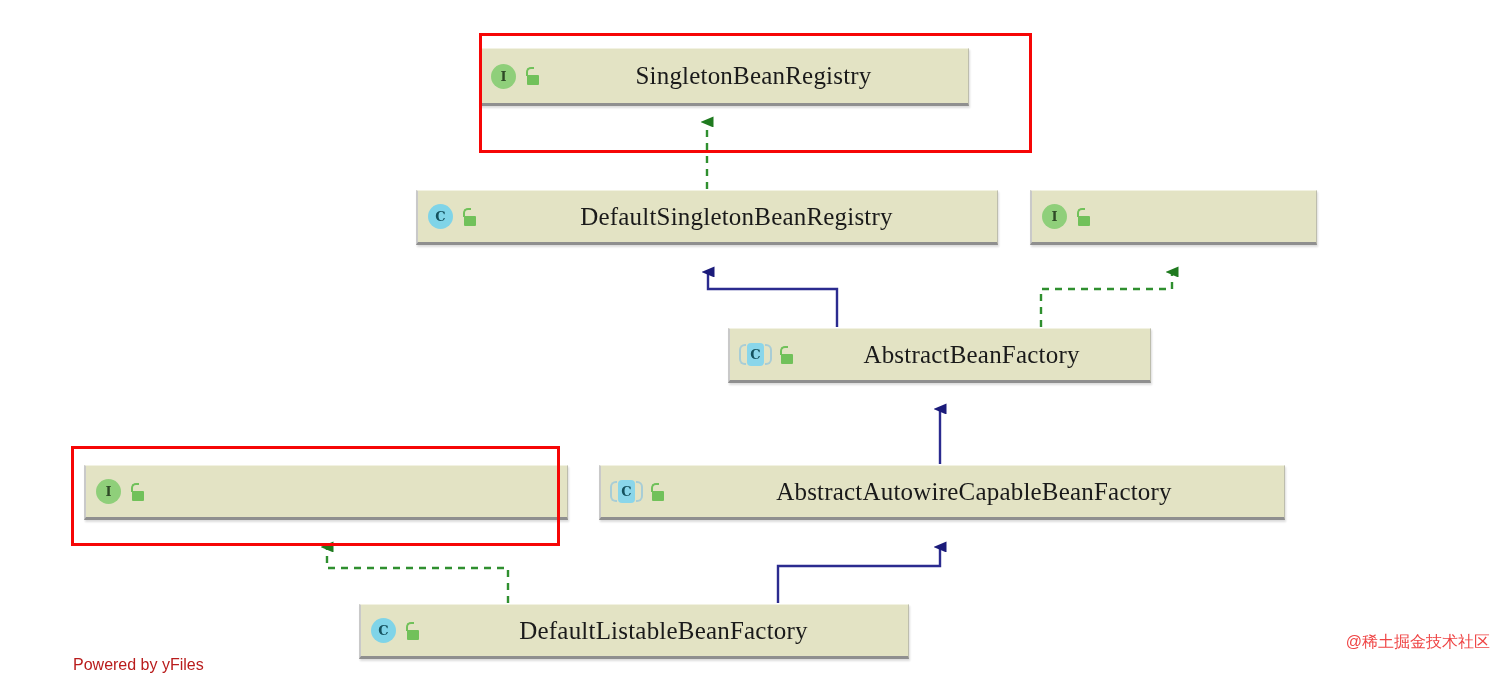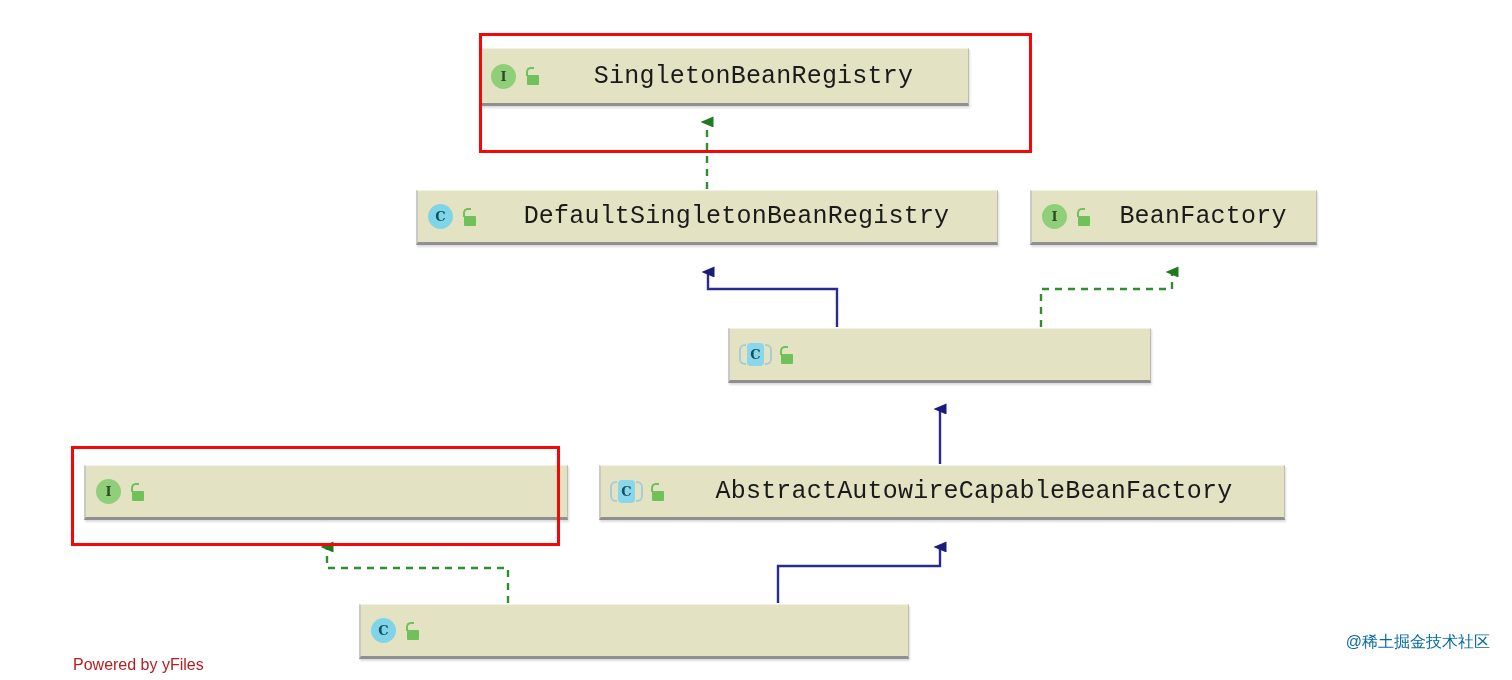--- a/index.html
+++ b/index.html
@@ -32,21 +32,21 @@
     padding-left: 10px;
     box-shadow: 1px 2px 2px rgba(0,0,0,0.14);
   }
   .node-inner {
     display: flex;
     align-items: center;
     width: 100%;
     justify-content: flex-start;
   }
   .node-label {
-    font-family: Liberation Mono, monospace;
+    font-family: Liberation Serif, serif;
     font-size: 25px;
     letter-spacing: 0.2px;
     color: #1a1a1a;
     white-space: nowrap;
     flex: 1;
     text-align: center;
     padding-right: 6px;
   }
 
   
@@ -158,21 +158,21 @@
     font-size: 16px;
     color: #b91c1c;
     white-space: nowrap;
   }
   .wm-brand {
     position: absolute;
     right: 22px;
     top: 632px;
     font-family: "Liberation Sans", sans-serif;
     font-size: 16px;
-    color: #0369a1;
+    color: #ef4444;
     white-space: nowrap;
   }
 </style>
 </head>
 <body>
 
 <div id="canvas">
 
   <svg class="edge-svg" viewBox="0 0 1512 680">
     <defs>
@@ -231,31 +231,31 @@
     </div>
   </div>
 
   <div class="node" style="left:1030px; top:190px; width:287px; height:55px;">
     <div class="node-inner">
       <span class="badge badge-interface">I</span>
       <span class="lock">
         <span class="lock-shackle"></span>
           <span class="lock-body"></span>
       </span>
-      <span class="node-label">BeanFactory</span>
     </div>
   </div>
 
   <div class="node" style="left:728px; top:328px; width:423px; height:55px;">
     <div class="node-inner">
       <span class="badge badge-abstract" style="margin-left:7px;">C</span>
       <span class="lock" style="margin-left:15px;">
         <span class="lock-shackle"></span>
           <span class="lock-body"></span>
       </span>
+      <span class="node-label">AbstractBeanFactory</span>
     </div>
   </div>
 
   <div class="node" style="left:84px; top:465px; width:484px; height:55px;">
     <div class="node-inner">
       <span class="badge badge-interface">I</span>
       <span class="lock">
         <span class="lock-shackle"></span>
           <span class="lock-body"></span>
       </span>
@@ -273,20 +273,21 @@
     </div>
   </div>
 
   <div class="node" style="left:359px; top:604px; width:550px; height:55px;">
     <div class="node-inner">
       <span class="badge badge-class">C</span>
       <span class="lock">
         <span class="lock-shackle"></span>
           <span class="lock-body"></span>
       </span>
+      <span class="node-label">DefaultListableBeanFactory</span>
     </div>
   </div>
 
   <div class="highlight" style="left:479px; top:33px; width:553px; height:120px;"></div>
   <div class="highlight" style="left:71px; top:446px; width:489px; height:100px;"></div>
 
   <div class="wm-yfiles">Powered by yFiles</div>
   <div class="wm-brand">@稀土掘金技术社区</div>
 
 </div>

